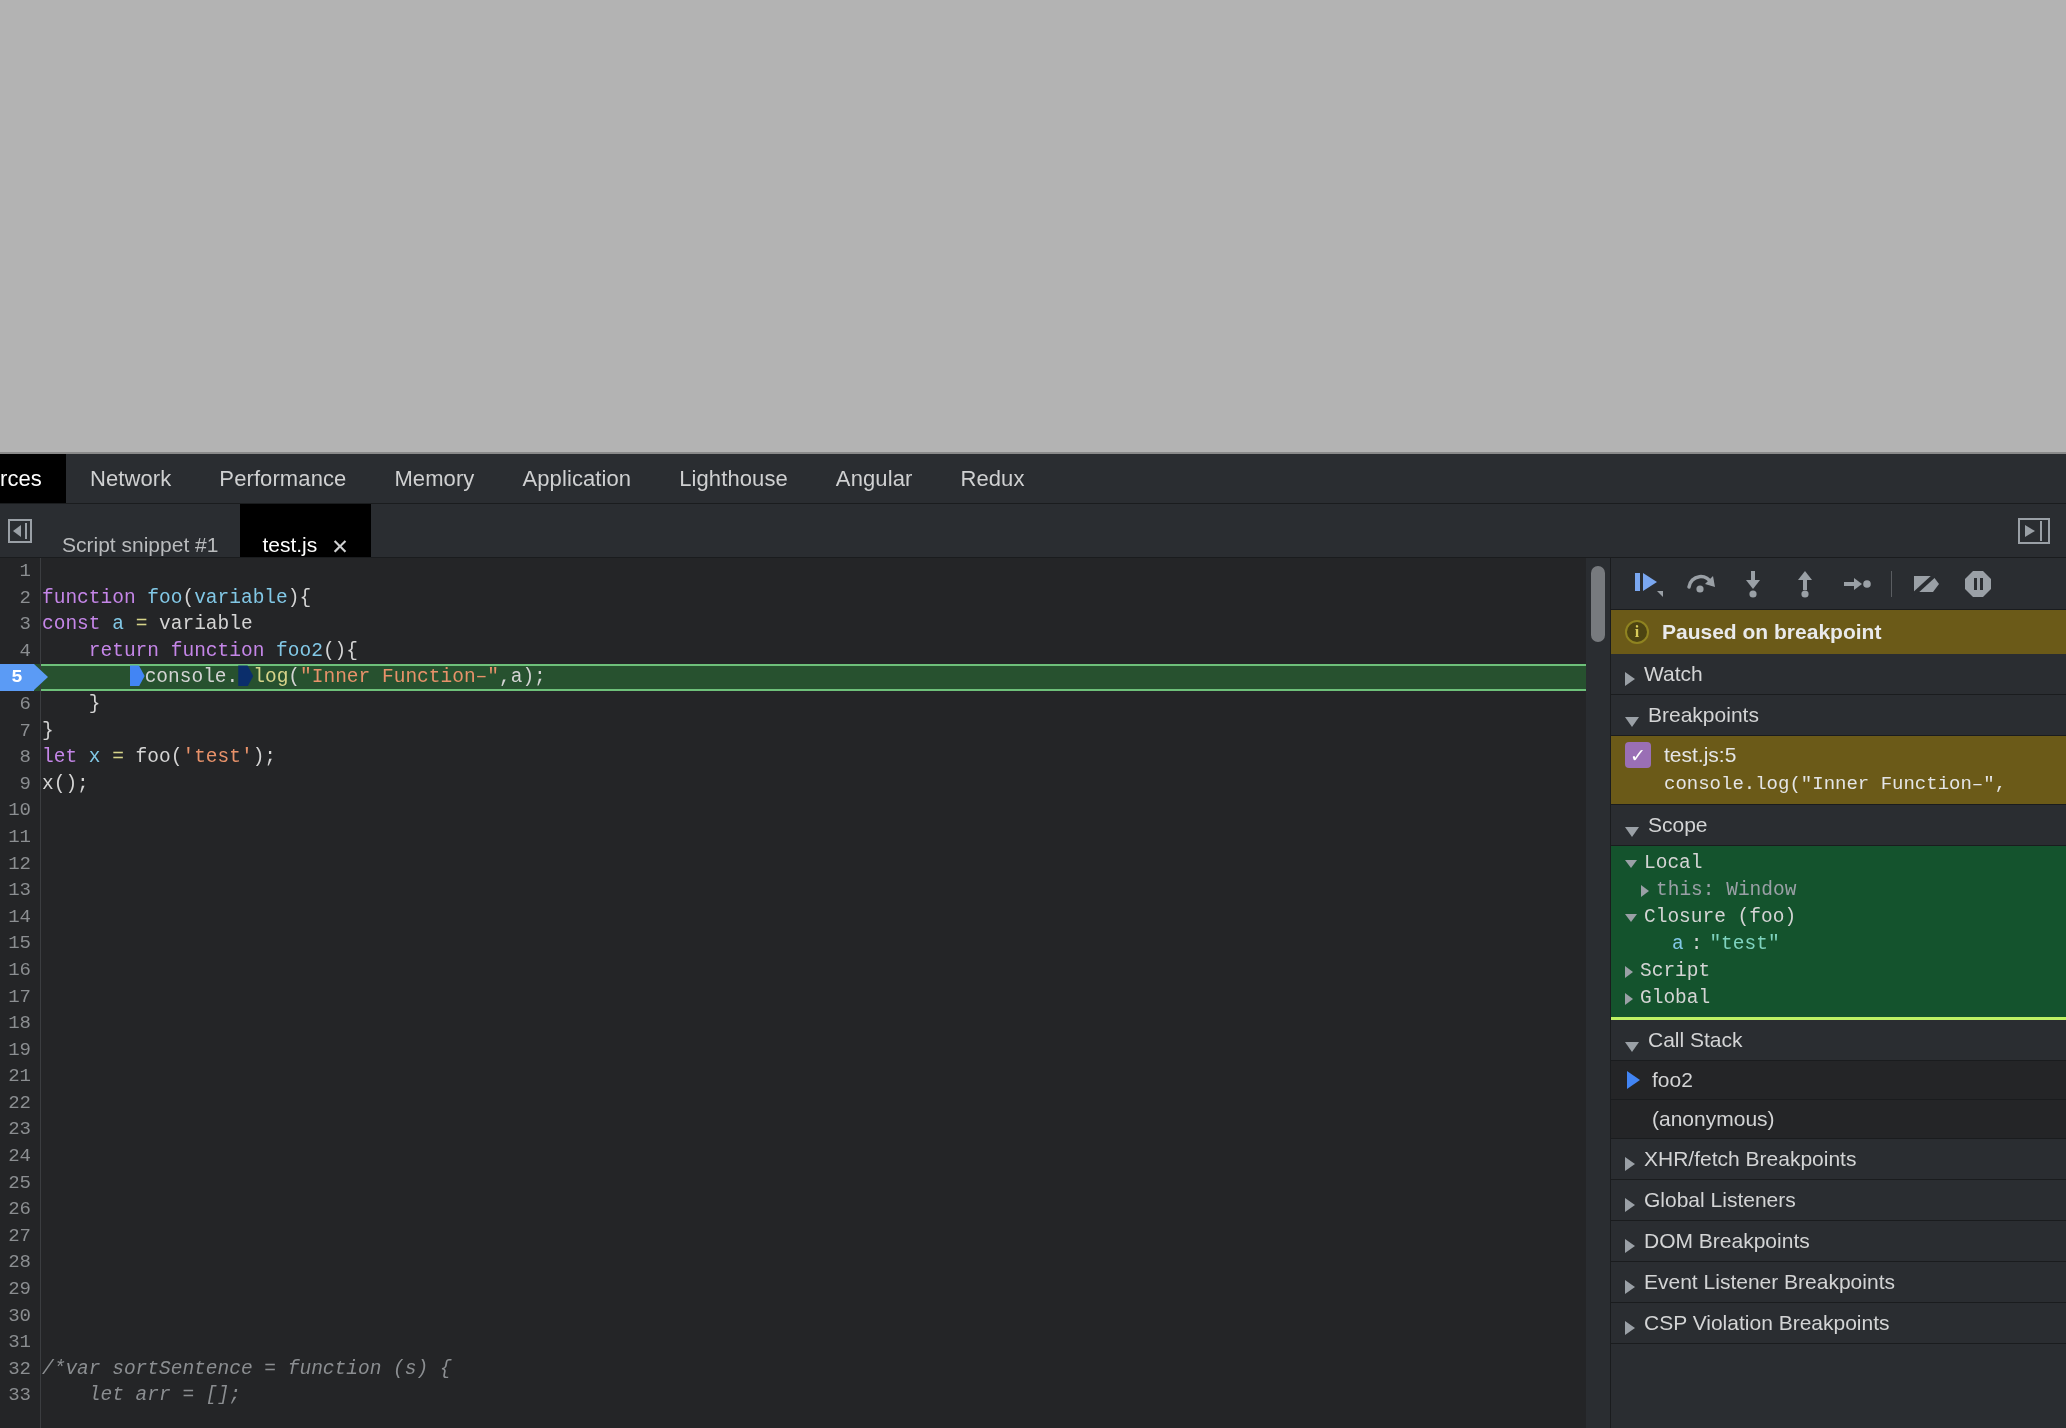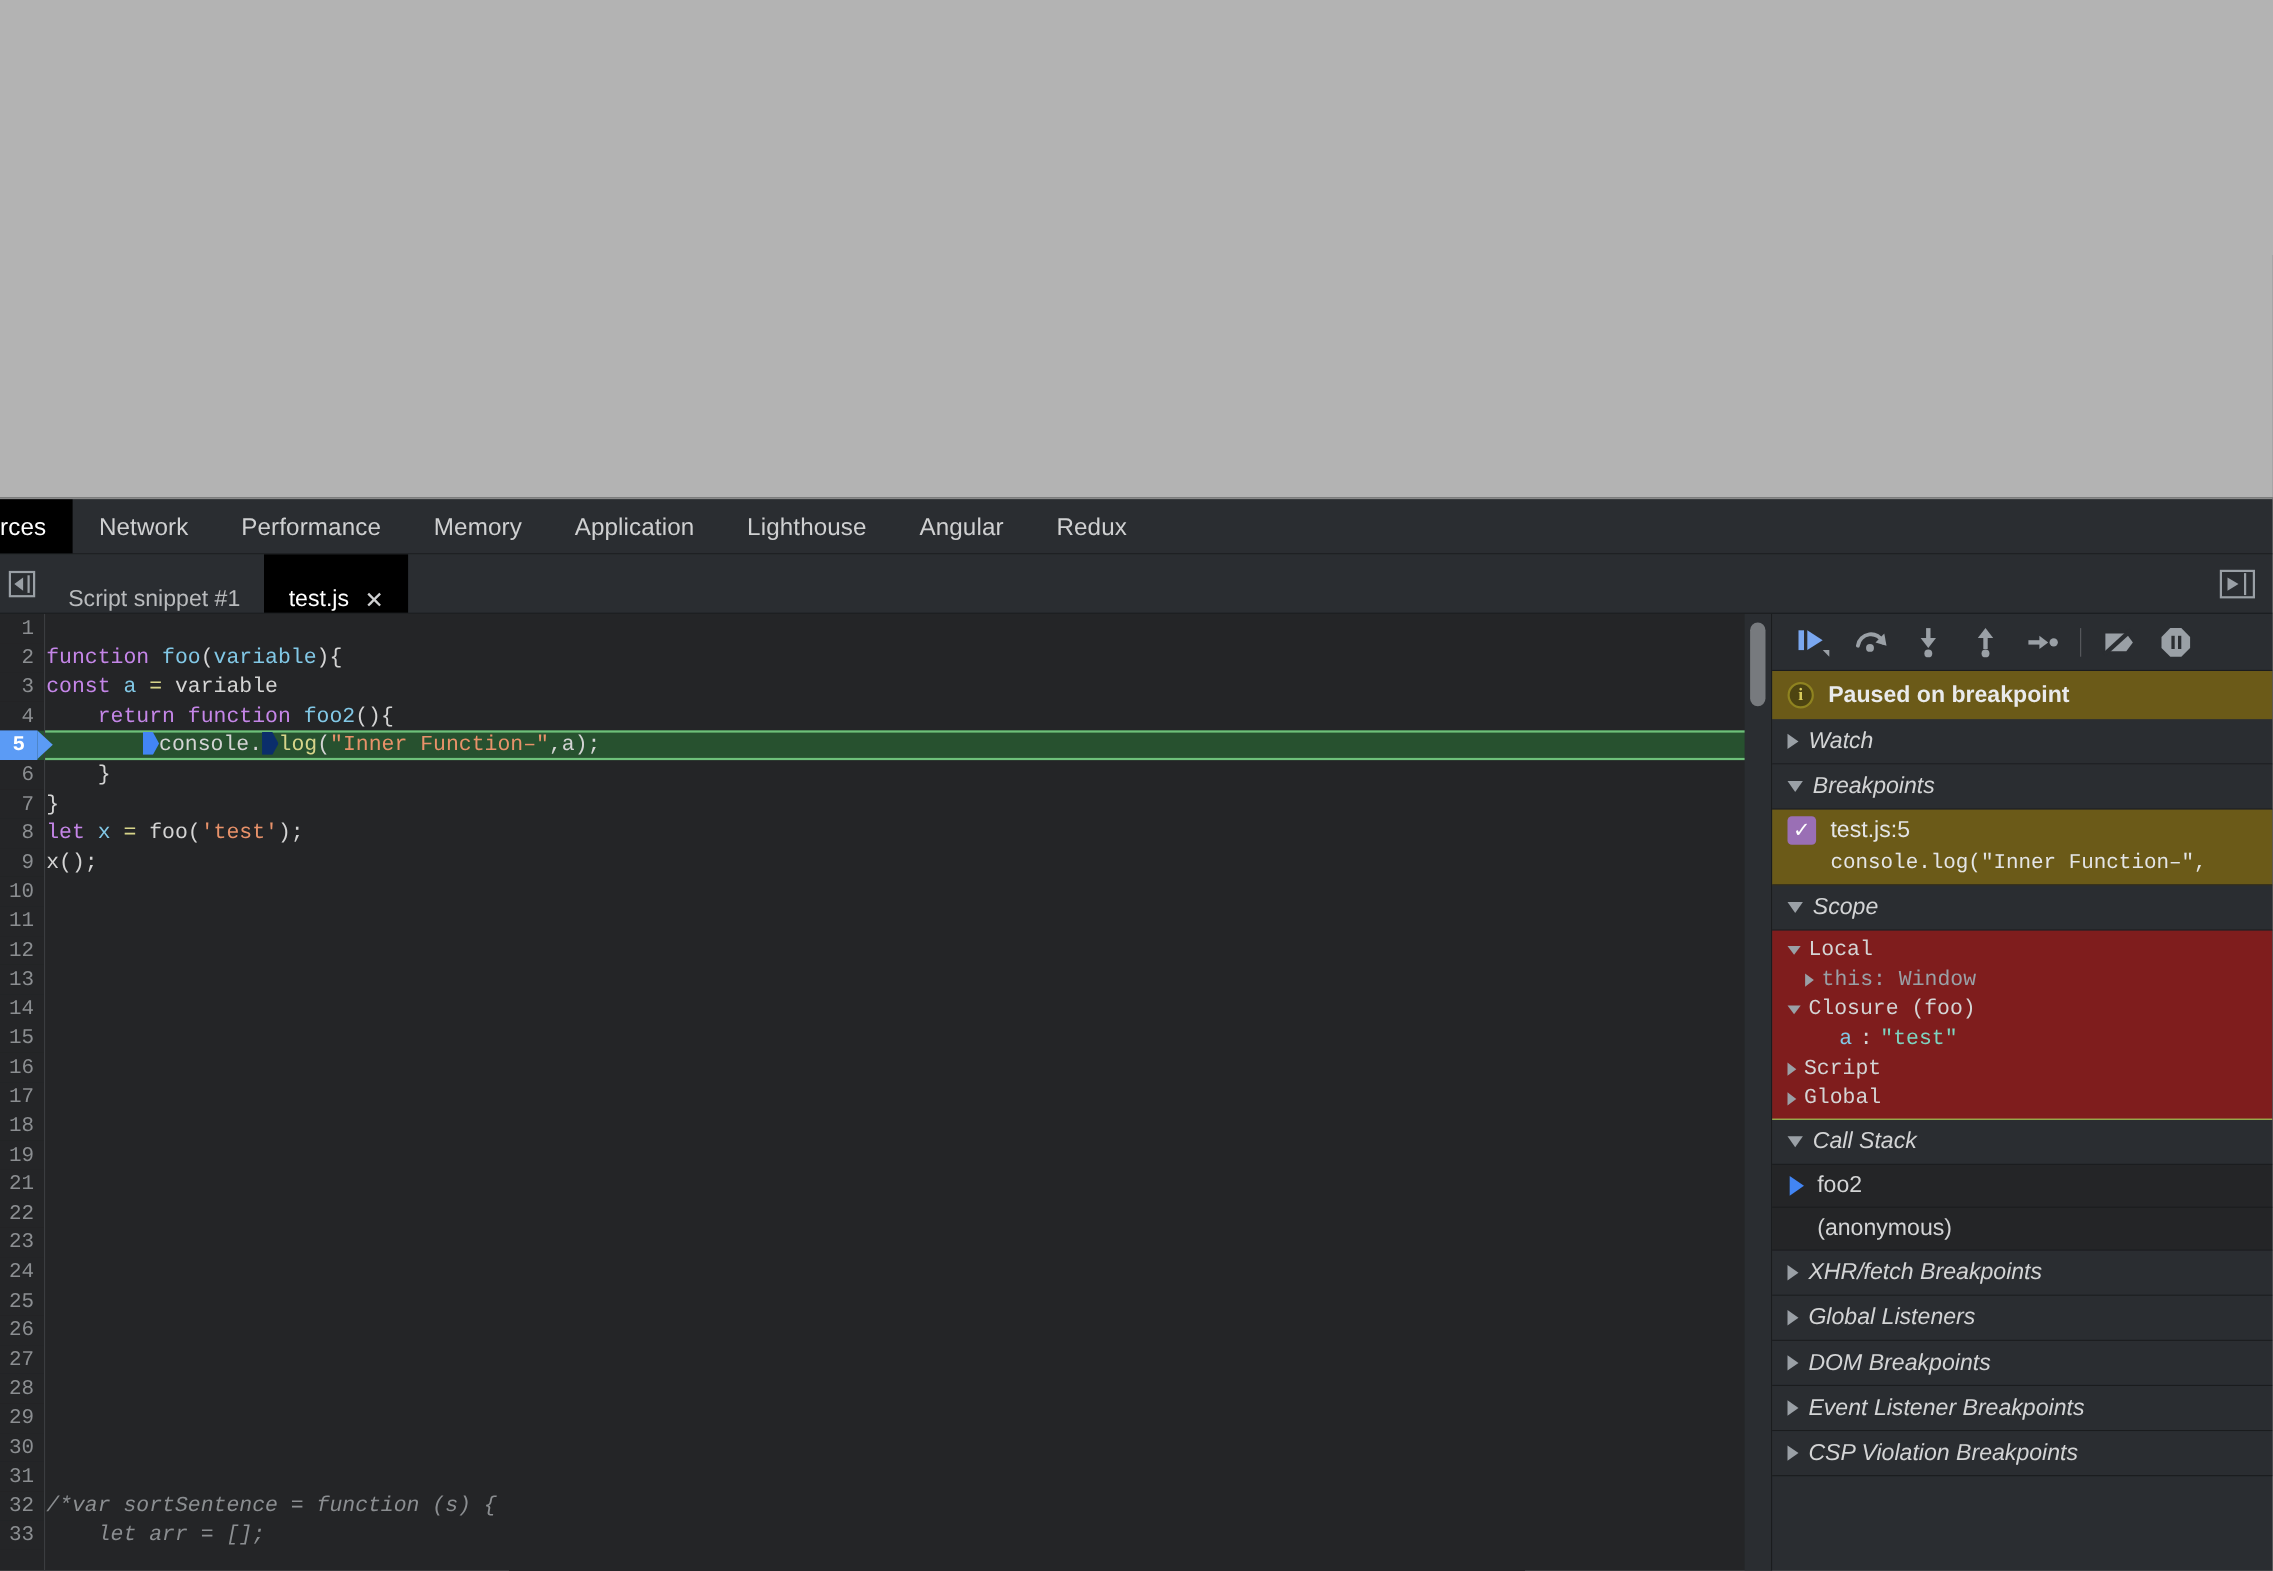--- a/index.html
+++ b/index.html
@@ -175,23 +175,23 @@
   .info-dot {
     width:24px; height:24px; border-radius:50%; background:#4d4411;
     border:2px solid #8f8320; color:#d8cb5a; font-size:16px;
     font-weight:bold; display:flex; align-items:center;
     justify-content:center; font-family:"Liberation Serif", serif;
     flex:0 0 auto;
   }
   .paused-text { font-size:21px; font-weight:bold; color:#e9eaeb; }
 
   .sec-header {
-    display:flex; align-items:center; gap:9px; padding:8px 14px;
+    display:flex; align-items:flex-end; gap:9px; padding:8px 14px;
     font-size:21px; color:#d3d4d5; background:#2a2d31;
-    border-bottom:1px solid #1a1c1e; flex:0 0 auto;font-style:italic;
+    border-bottom:1px solid #1a1c1e; flex:0 0 auto;
   }
   .tri {
     width:0; height:0; flex:0 0 auto;
     border-top:7px solid transparent; border-bottom:7px solid transparent;
     border-left:10px solid #9aa0a6;
   }
   .tri.open {
     border-left:7px solid transparent; border-right:7px solid transparent;
     border-top:10px solid #9aa0a6; border-bottom:0;
   }
@@ -207,22 +207,22 @@
     color:#ffffff; font-size:19px; flex:0 0 auto; line-height:1;
   }
   .bp-label { font-size:21px; color:#e4e5e6; }
   .bp-snippet {
     font-family:"Liberation Mono", monospace; font-size:19px;
     color:#e4e5e6; white-space:nowrap; padding-left:39px; margin-top:5px;
     overflow:hidden;
   }
 
   .scope-body {
-    background:#7f1d1d; padding:4px 0 5px 0; flex:0 0 auto;
-    border-bottom:1px solid #bef264;
+    background:#14532d; padding:4px 0 5px 0; flex:0 0 auto;
+    border-bottom:3px solid #bef264;
   }
   .scope-row {
     display:flex; align-items:center; gap:7px;
     font-family:"Liberation Mono", monospace; font-size:19.5px;
     color:#d4d4d4; padding:1px 14px; line-height:25px; white-space:nowrap;
   }
   .scope-row .tri { border-left-width:8px; border-top-width:6px; border-bottom-width:6px; }
   .scope-row .tri.open { border-top-width:8px; border-left-width:6px; border-right-width:6px; }
   .tri.spacer-tri { visibility:hidden; }
   .sc-name { color:#d4d4d4; }

